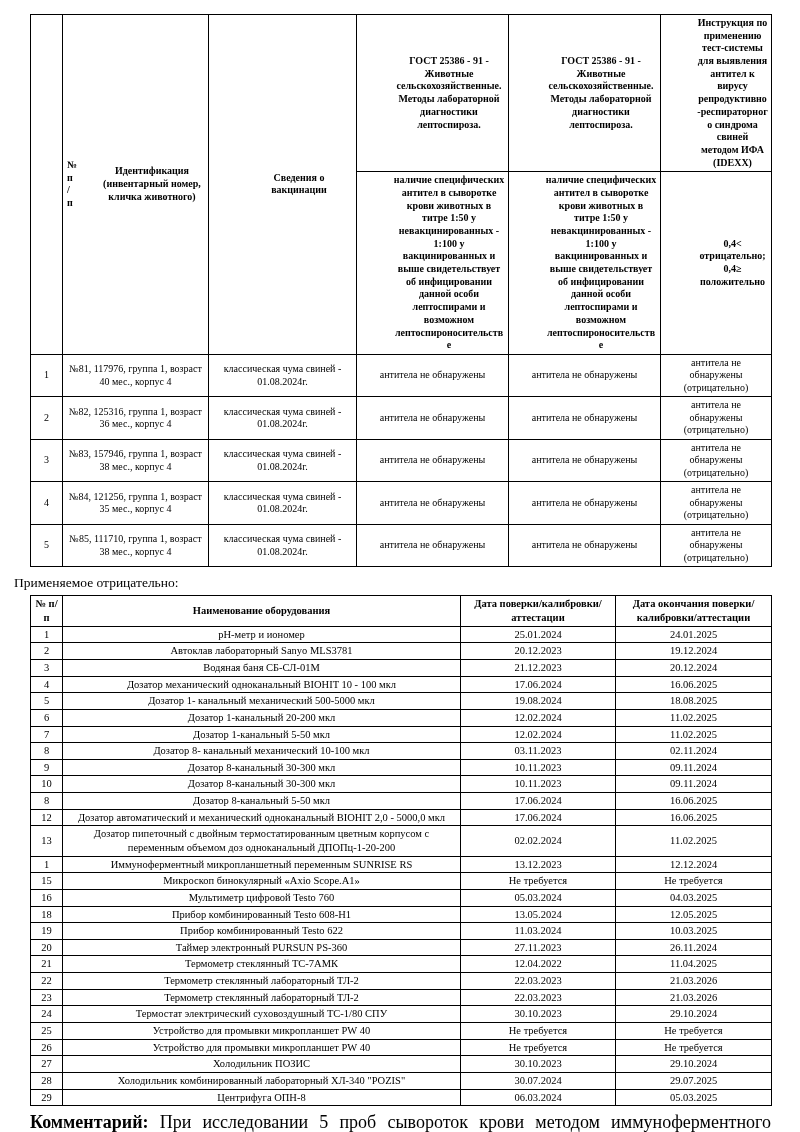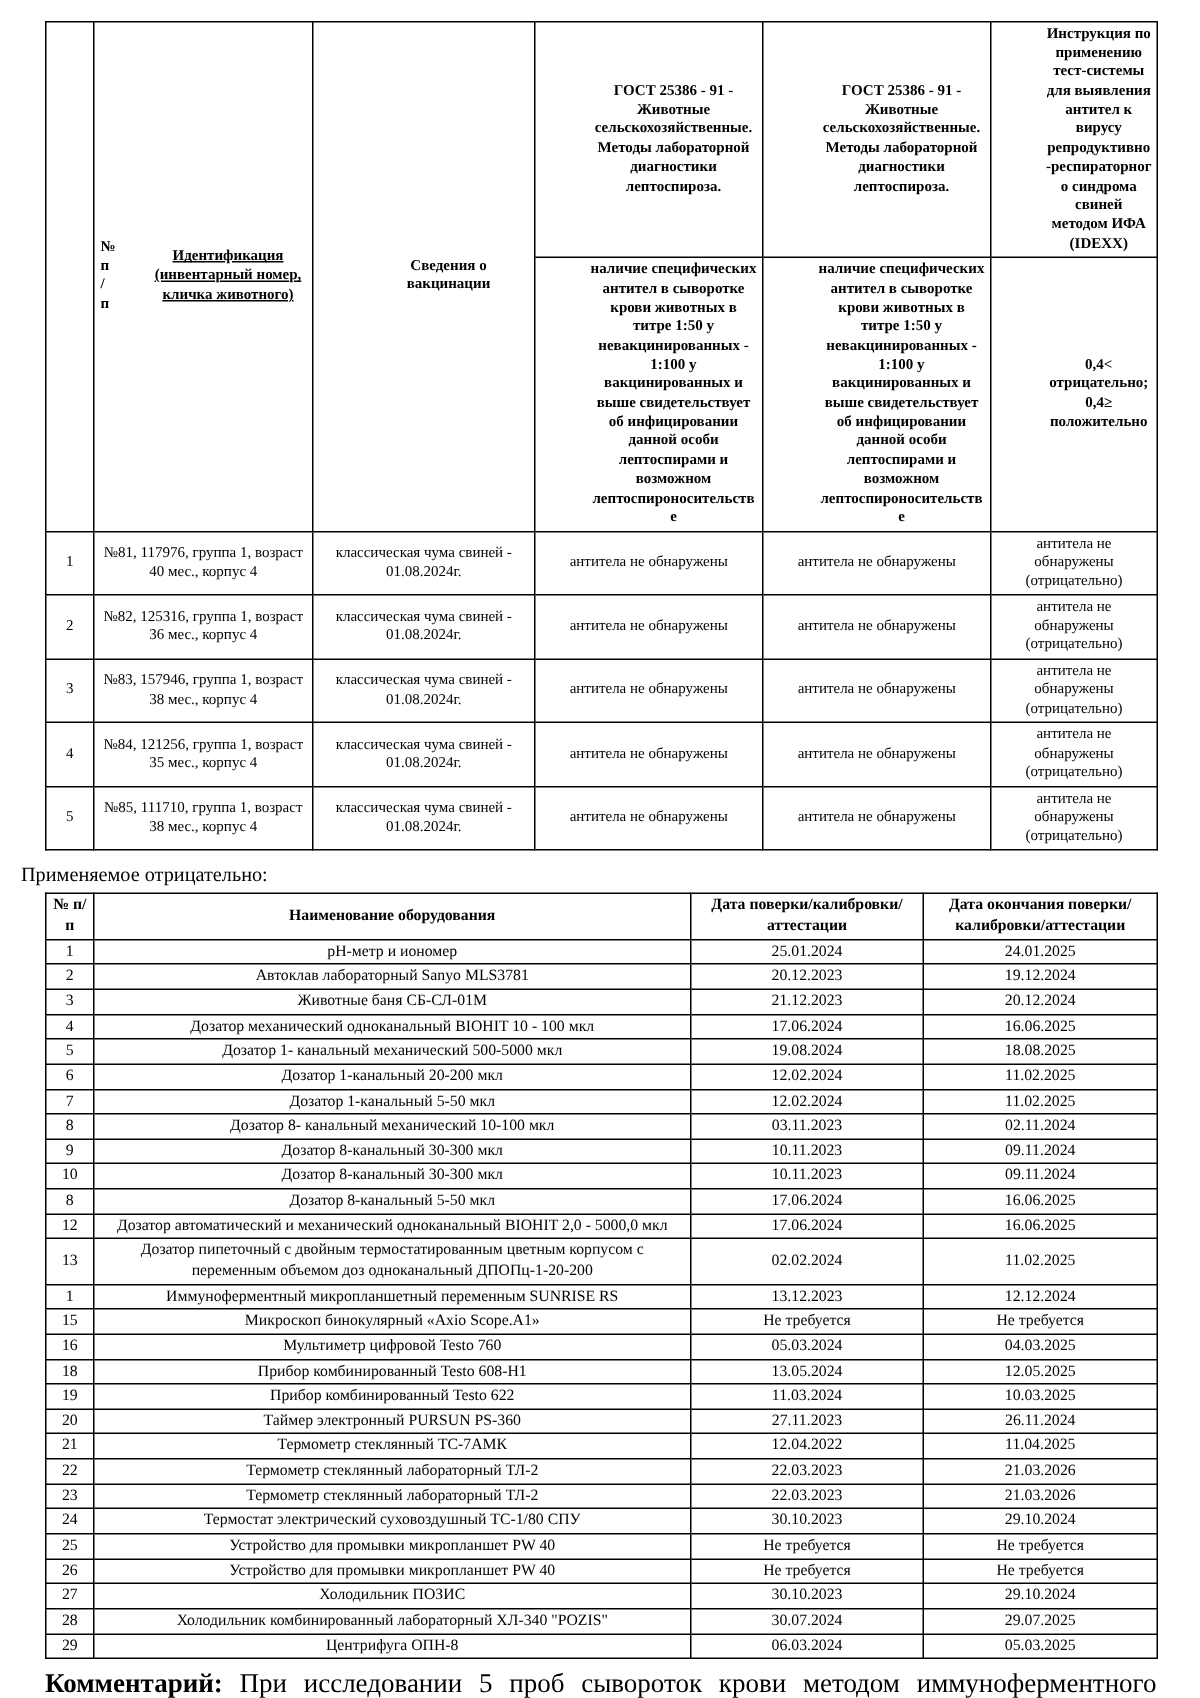--- a/index.html
+++ b/index.html
@@ -25,21 +25,21 @@
   }
   .results thead th,.results thead td{
     font-weight:bold;
     font-size:10px;
     line-height:1.27;
     padding-left:36px;
   }
   .results .hr1{height:124px;}
   .results .hr2{height:114px;}
   .h-num{vertical-align:top;padding-top:26px;}
-  .h-ident{vertical-align:top;padding-top:16px;text-decoration:underline;}
+  .h-ident{vertical-align:top;padding-top:16px;}
   .h-vacc{vertical-align:top;padding-top:38px;}
   .results tbody td{
     font-size:10px;
     line-height:1.25;
     height:36px;
   }
 
   
   .equip-title{
     font-size:13.5px;
@@ -170,21 +170,21 @@
           <td>24.01.2025</td>
         </tr>
         <tr>
           <td>2</td>
           <td class="name">Автоклав лабораторный Sanyo MLS3781</td>
           <td>20.12.2023</td>
           <td>19.12.2024</td>
         </tr>
         <tr>
           <td>3</td>
-          <td class="name">Животные баня СБ-СЛ-01М</td>
+          <td class="name">Водяная баня СБ-СЛ-01М</td>
           <td>21.12.2023</td>
           <td>20.12.2024</td>
         </tr>
         <tr>
           <td>4</td>
           <td class="name">Дозатор механический одноканальный BIOHIT 10 - 100 мкл</td>
           <td>17.06.2024</td>
           <td>16.06.2025</td>
         </tr>
         <tr>

